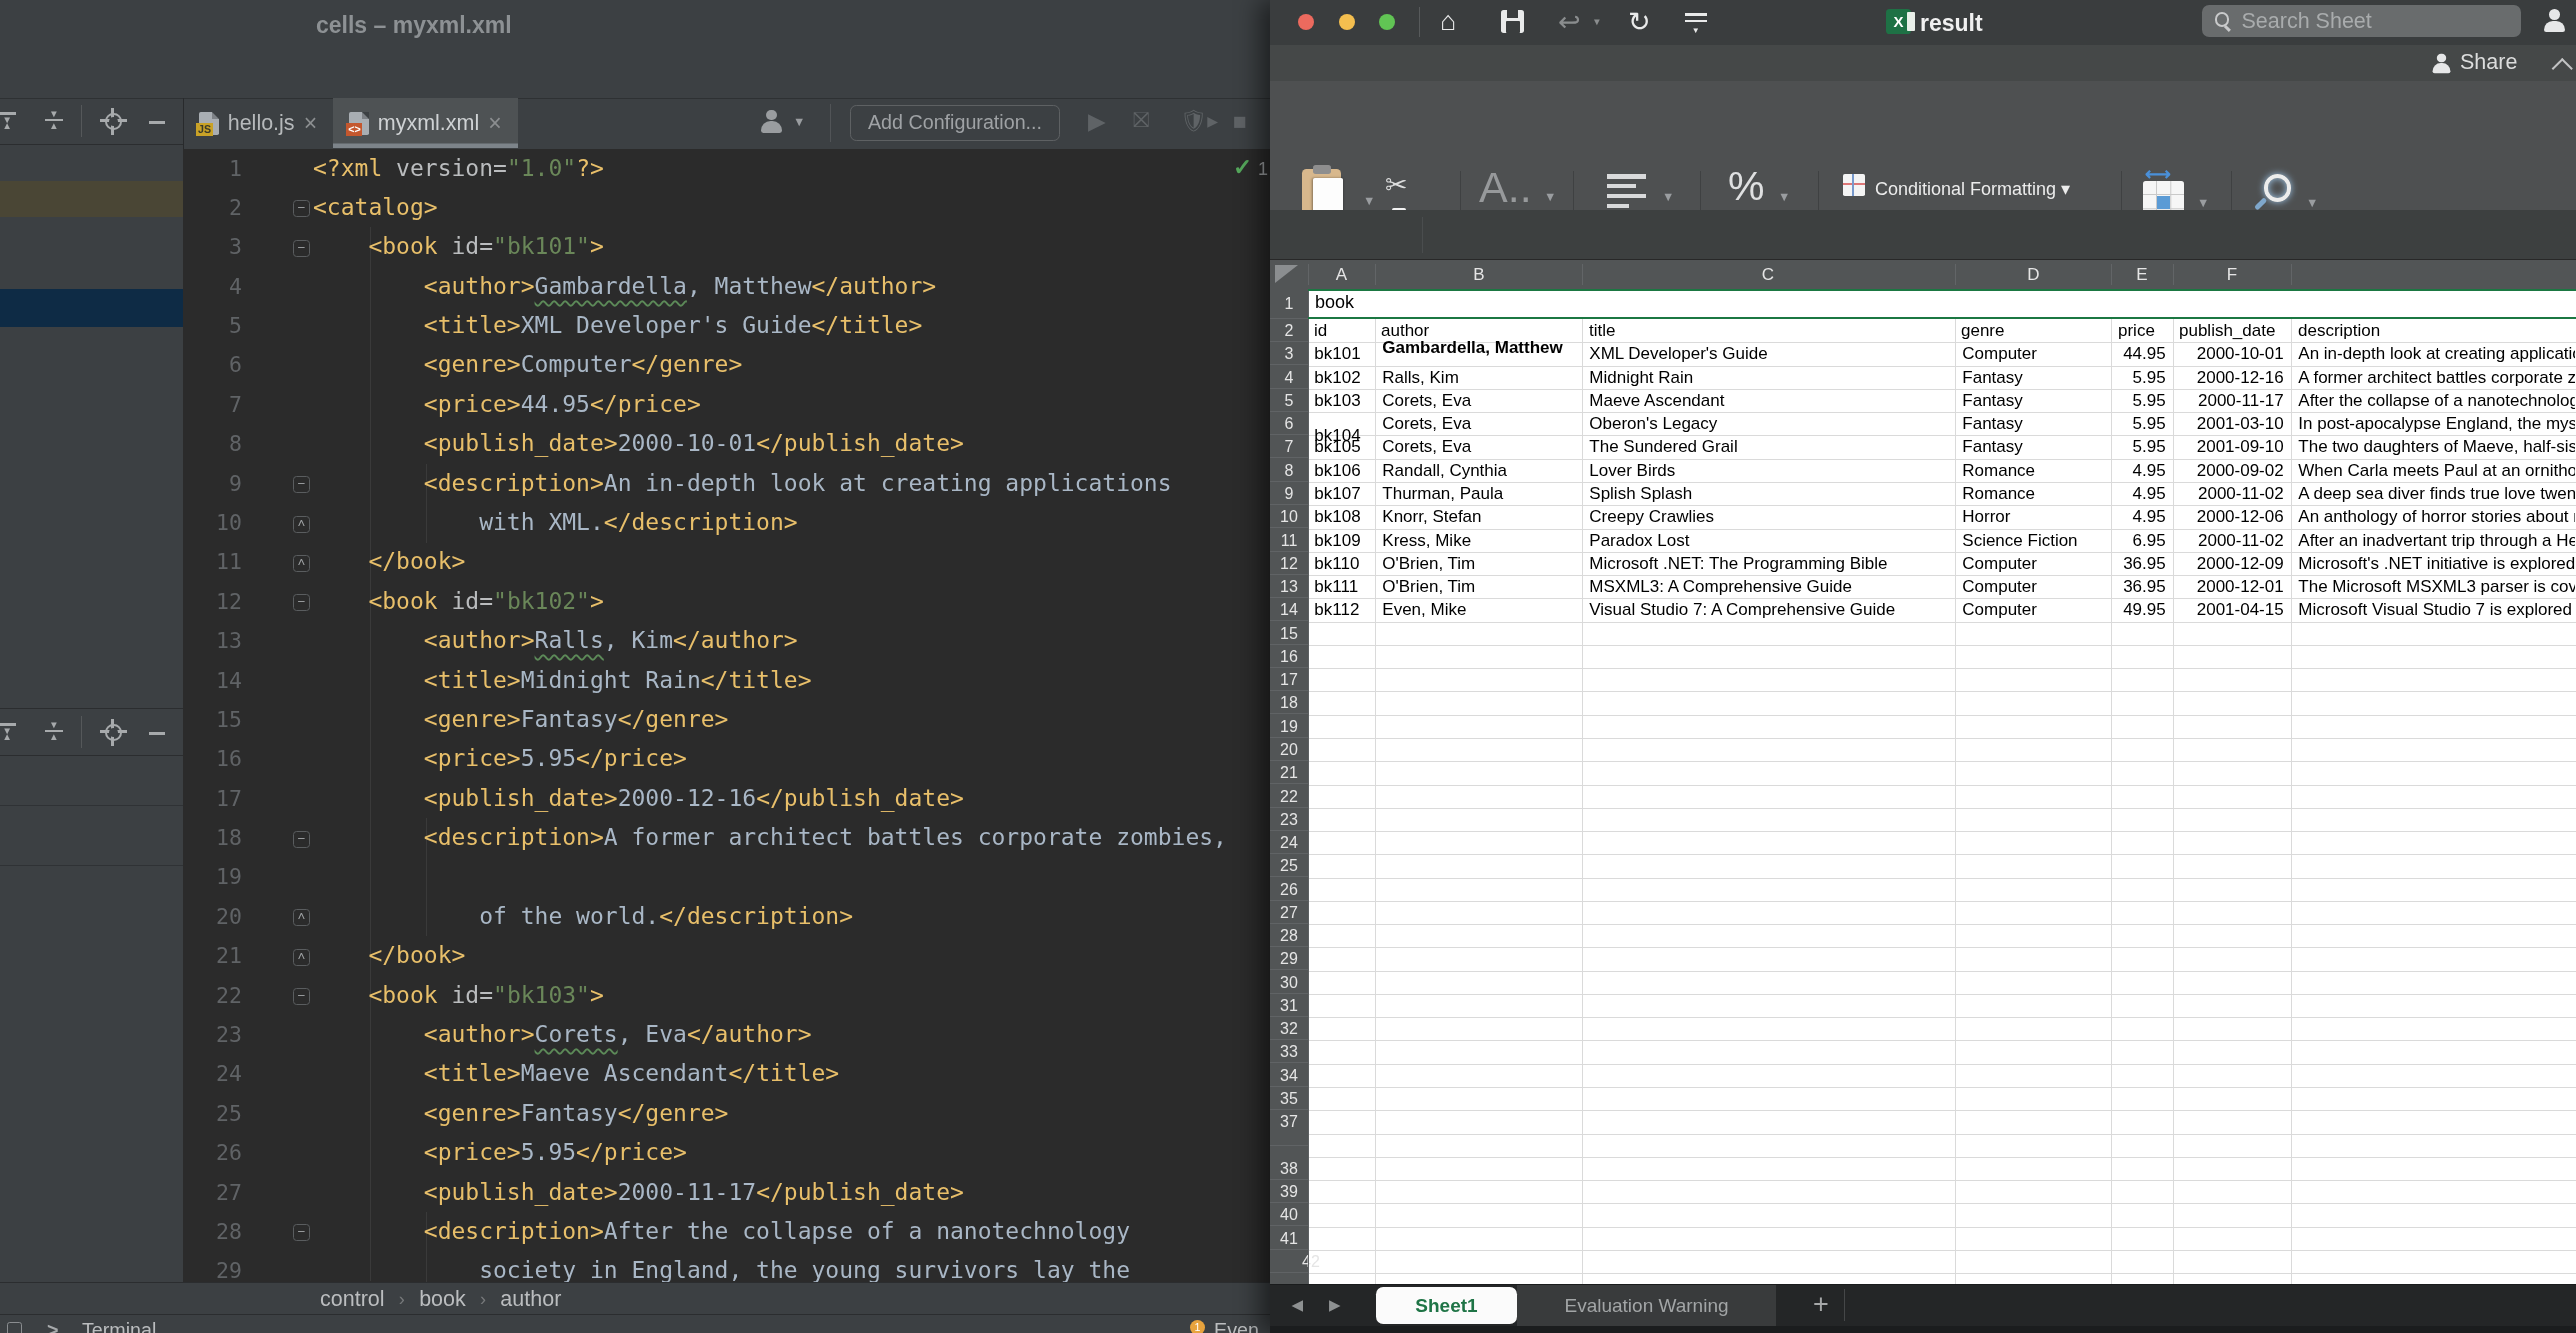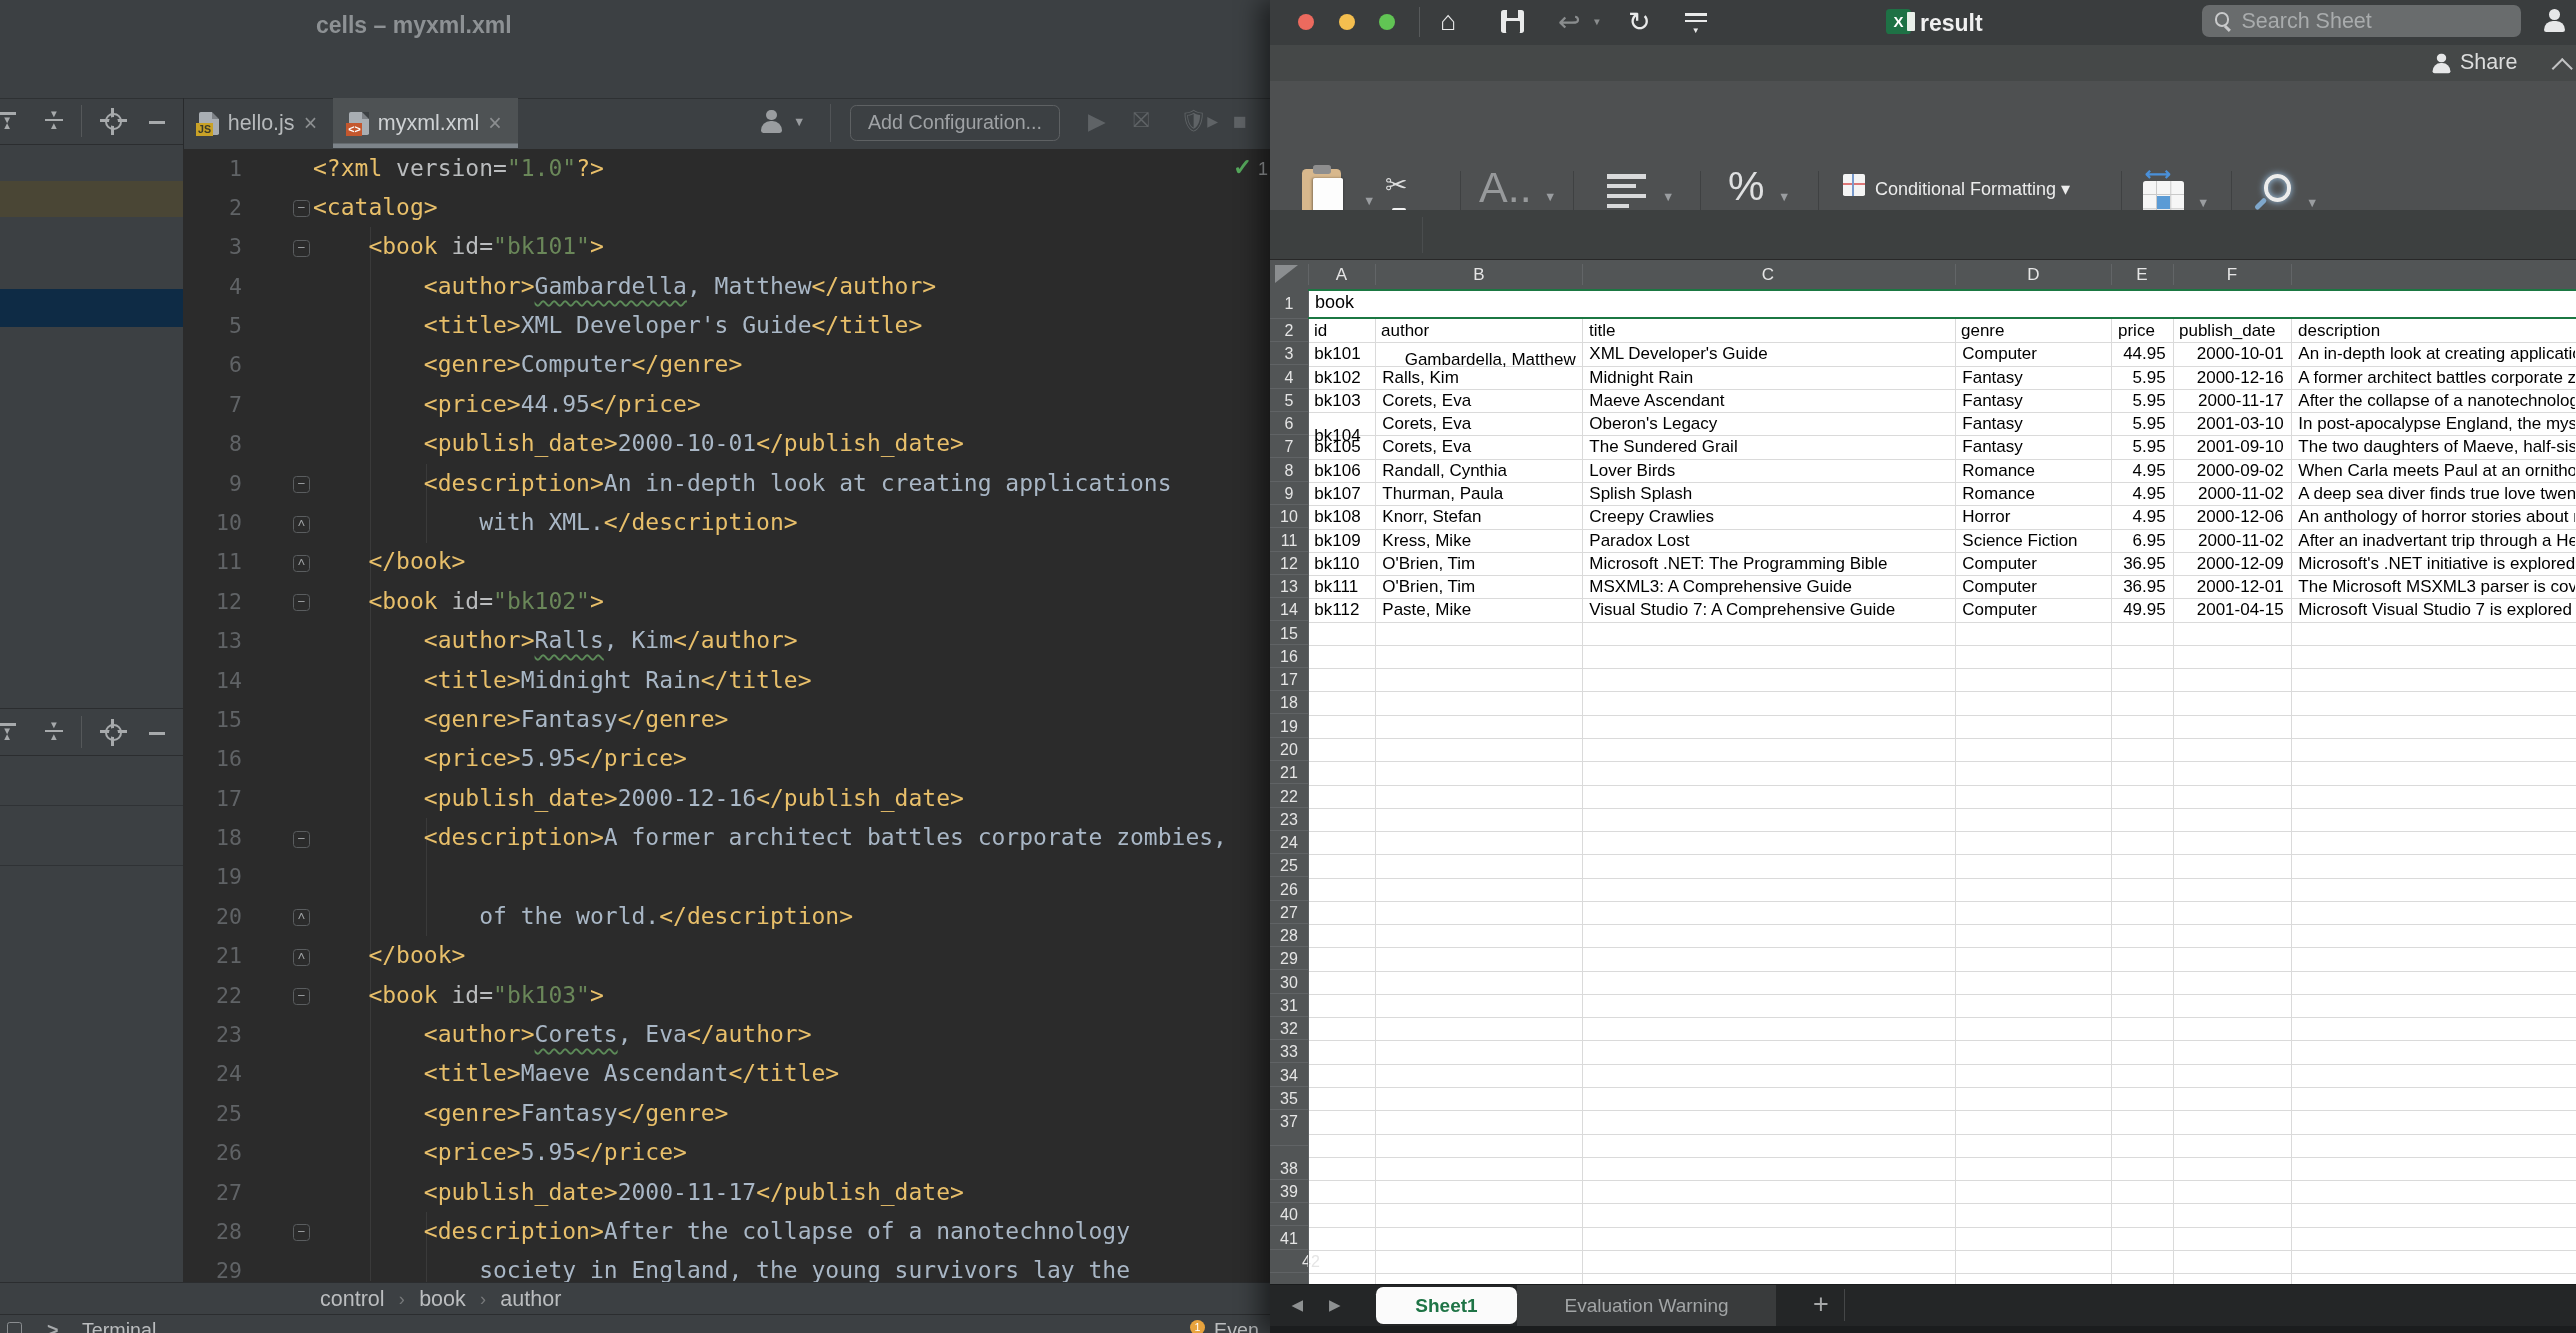--- a/index.html
+++ b/index.html
@@ -438,21 +438,21 @@
       <div class="gline" style="top: 57px;"></div>
       <div class="gcell" style="left: 45px; top: 31px; width: 358px; height: 25px; font-size: 18px;">book</div>
       <div class="gcell" style="left: 44px; top: 59px; width: 58px;">id</div>
       <div class="gcell" style="left: 111px; top: 59px; width: 199px;">author</div>
       <div class="gcell" style="left: 319px; top: 59px; width: 363px;">title</div>
       <div class="gcell" style="left: 691px; top: 59px; width: 148px;">genre</div>
       <div class="gcell" style="left: 848px; top: 59px; width: 53px;">price</div>
       <div class="gcell" style="left: 909px; top: 59px; width: 109px;">publish_date</div>
       <div class="gcell" style="left: 1028px; top: 59px; width: 276px;">description</div>
       <div class="gcell" style="left: 38px; top: 82px; width: 65px; padding: 0px 6.3px; text-align: left;">bk101</div>
-      <div class="gcell" style="left: 106px; top: 88px; width: 206px; padding: 0px 6.3px; text-align: right;">Gambardella, Matthew</div>
+      <div class="gcell" style="left: 106px; top: 76px; width: 206px; padding: 0px 6.3px; text-align: left; font-weight: bold;">Gambardella, Matthew</div>
       <div class="gcell" style="left: 313px; top: 82px; width: 371px; padding: 0px 6.3px; text-align: left;">XML Developer's Guide</div>
       <div class="gcell" style="left: 686px; top: 82px; width: 155px; padding: 0px 6.3px; text-align: left;">Computer</div>
       <div class="gcell" style="left: 842px; top: 82px; width: 60px; padding: 0px 6.3px; text-align: right;">44.95</div>
       <div class="gcell" style="left: 904px; top: 82px; width: 116px; padding: 0px 6.3px; text-align: right;">2000-10-01</div>
       <div class="gcell" style="left: 1022px; top: 82px; width: 283px; padding: 0px 6.3px; text-align: left;">An in-depth look at creating applications with XML.</div>
       <div class="gcell" style="left: 38px; top: 106px; width: 65px; padding: 0px 6.3px; text-align: left;">bk102</div>
       <div class="gcell" style="left: 106px; top: 106px; width: 206px; padding: 0px 6.3px; text-align: left;">Ralls, Kim</div>
       <div class="gcell" style="left: 313px; top: 106px; width: 371px; padding: 0px 6.3px; text-align: left;">Midnight Rain</div>
       <div class="gcell" style="left: 686px; top: 106px; width: 155px; padding: 0px 6.3px; text-align: left;">Fantasy</div>
       <div class="gcell" style="left: 842px; top: 106px; width: 60px; padding: 0px 6.3px; text-align: right;">5.95</div>
@@ -515,21 +515,21 @@
       <div class="gcell" style="left: 904px; top: 292px; width: 116px; padding: 0px 6.3px; text-align: right;">2000-12-09</div>
       <div class="gcell" style="left: 1022px; top: 292px; width: 283px; padding: 0px 6.3px; text-align: left;">Microsoft's .NET initiative is explored in detail in this deep programmer's reference.</div>
       <div class="gcell" style="left: 38px; top: 315px; width: 65px; padding: 0px 6.3px; text-align: left;">bk111</div>
       <div class="gcell" style="left: 106px; top: 315px; width: 206px; padding: 0px 6.3px; text-align: left;">O'Brien, Tim</div>
       <div class="gcell" style="left: 313px; top: 315px; width: 371px; padding: 0px 6.3px; text-align: left;">MSXML3: A Comprehensive Guide</div>
       <div class="gcell" style="left: 686px; top: 315px; width: 155px; padding: 0px 6.3px; text-align: left;">Computer</div>
       <div class="gcell" style="left: 842px; top: 315px; width: 60px; padding: 0px 6.3px; text-align: right;">36.95</div>
       <div class="gcell" style="left: 904px; top: 315px; width: 116px; padding: 0px 6.3px; text-align: right;">2000-12-01</div>
       <div class="gcell" style="left: 1022px; top: 315px; width: 283px; padding: 0px 6.3px; text-align: left;">The Microsoft MSXML3 parser is covered in detail, with attention to XML DOM interfaces, XSLT processing, SAX and more.</div>
       <div class="gcell" style="left: 38px; top: 338px; width: 65px; padding: 0px 6.3px; text-align: left;">bk112</div>
-      <div class="gcell" style="left: 106px; top: 338px; width: 206px; padding: 0px 6.3px; text-align: left;">Paste, Mike</div>
+      <div class="gcell" style="left: 106px; top: 338px; width: 206px; padding: 0px 6.3px; text-align: left;">Even, Mike</div>
       <div class="gcell" style="left: 313px; top: 338px; width: 371px; padding: 0px 6.3px; text-align: left;">Visual Studio 7: A Comprehensive Guide</div>
       <div class="gcell" style="left: 686px; top: 338px; width: 155px; padding: 0px 6.3px; text-align: left;">Computer</div>
       <div class="gcell" style="left: 842px; top: 338px; width: 60px; padding: 0px 6.3px; text-align: right;">49.95</div>
       <div class="gcell" style="left: 904px; top: 338px; width: 116px; padding: 0px 6.3px; text-align: right;">2001-04-15</div>
       <div class="gcell" style="left: 1022px; top: 338px; width: 283px; padding: 0px 6.3px; text-align: left;">Microsoft Visual Studio 7 is explored in depth, looking at how Visual Basic, Visual C++, C#, and ASP+ are integrated into a comprehensive development environment.</div>
       <div class="rowhdr" style="top: 29px; height: 30px; line-height: 30px;">1</div>
       <div class="rowhdr" style="top: 59px; height: 23px; line-height: 23px;">2</div>
       <div class="rowhdr" style="top: 82px; height: 23px; line-height: 23px;">3</div>
       <div class="rowhdr" style="top: 106px; height: 23px; line-height: 23px;">4</div>
       <div class="rowhdr" style="top: 129px; height: 23px; line-height: 23px;">5</div>

